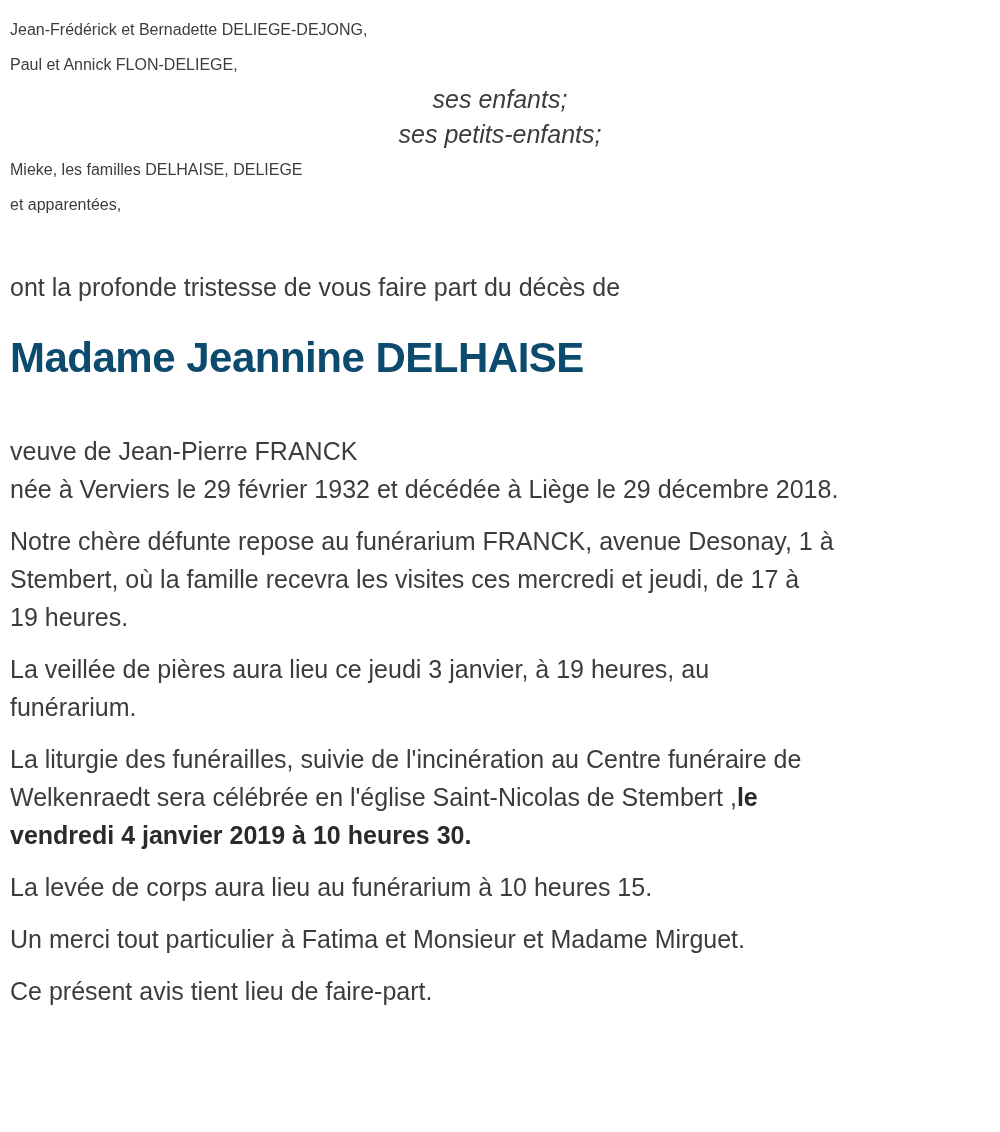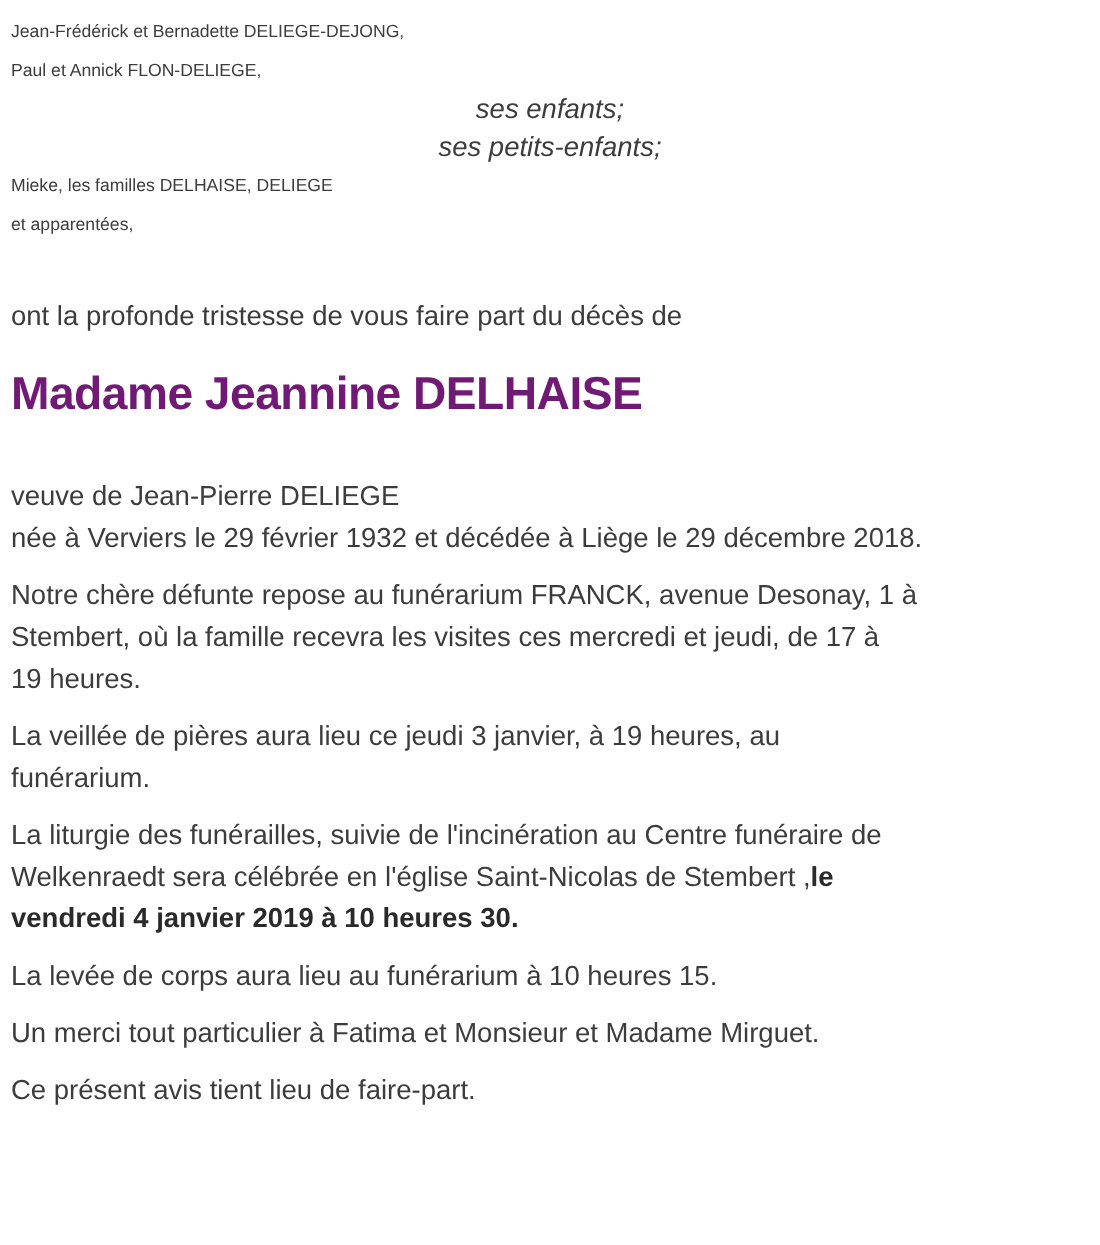--- a/index.html
+++ b/index.html
@@ -37,21 +37,21 @@
     margin-top: 46px;
     font-size: 25px;
     line-height: 38px;
   }
   .deceased-name {
     margin: 26px 0 0 0;
     font-size: 42px;
     line-height: 52px;
     font-weight: 700;
     letter-spacing: -0.5px;
-    color: #701a75;
+    color: #0c4a6e;
   }
   .relation {
     margin-top: 48px;
     font-size: 25px;
     line-height: 38px;
   }
   .para {
     font-size: 25px;
     line-height: 38px;
     white-space: pre-line;
@@ -83,21 +83,21 @@
 
   <div class="family-group">
     <div class="names">Mieke, les familles DELHAISE, DELIEGE
 et apparentées,</div>
   </div>
 
   <div class="announcement">ont la profonde tristesse de vous faire part du décès de</div>
 
   <h1 class="deceased-name">Madame Jeannine DELHAISE</h1>
 
-  <div class="relation">veuve de Jean-Pierre DELIEGE</div>
+  <div class="relation">veuve de Jean-Pierre FRANCK</div>
 
   <div class="para para-first">née à Verviers le 29 février 1932 et décédée à Liège le 29 décembre 2018.</div>
 
   <div class="para">Notre chère défunte repose au funérarium FRANCK, avenue Desonay, 1 à
 Stembert, où la famille recevra les visites ces mercredi et jeudi, de 17 à
 19 heures.</div>
 
   <div class="para">La veillée de pières aura lieu ce jeudi 3 janvier, à 19 heures, au
 funérarium.</div>
 

